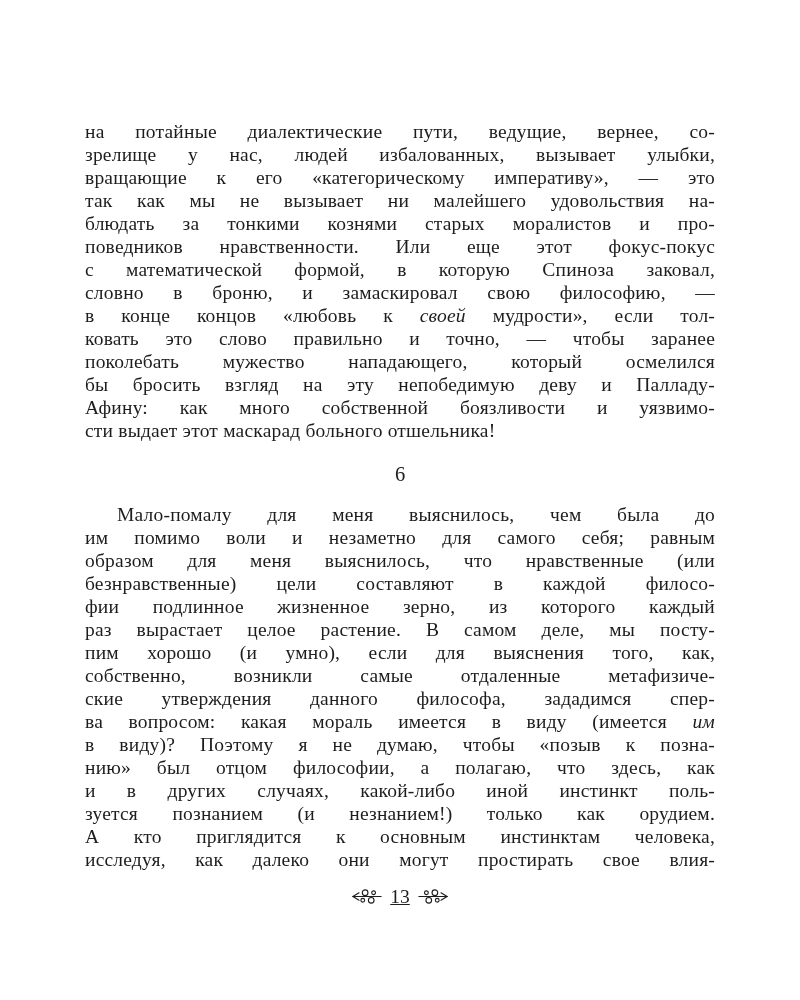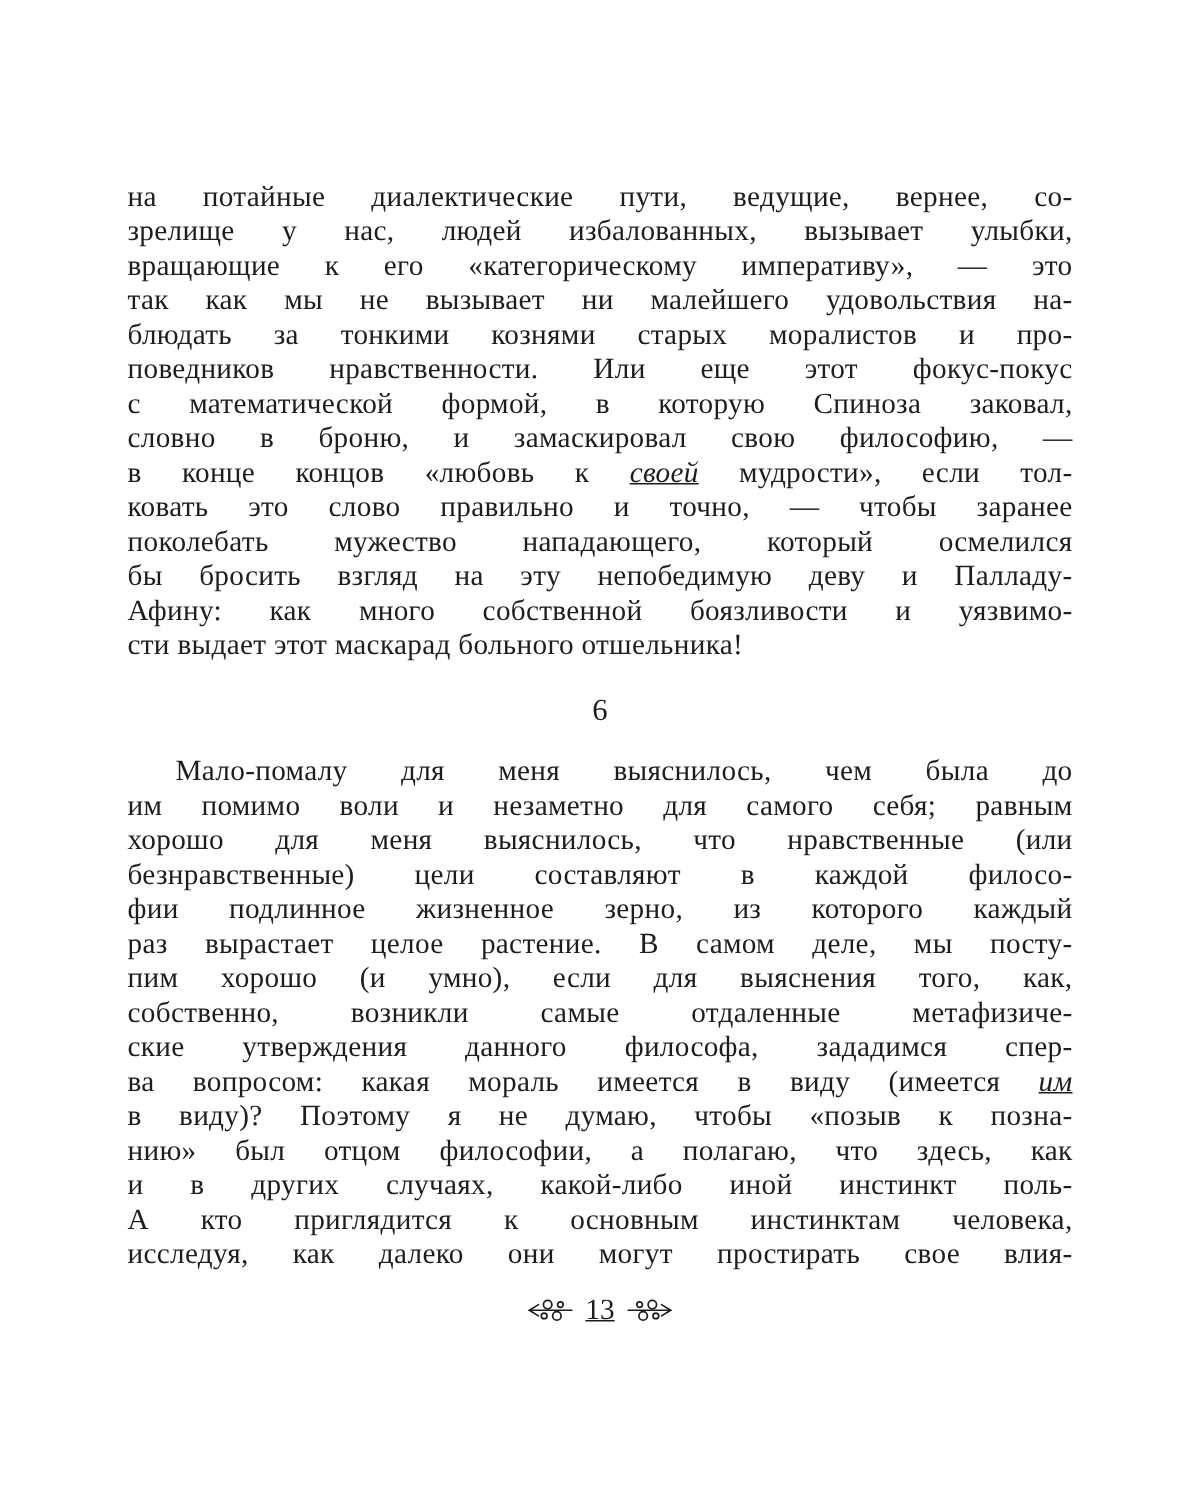--- a/index.html
+++ b/index.html
@@ -31,21 +31,20 @@
     white-space: normal;
   }
   .line.para-end {
     text-align-last: left;
   }
   .line.indent {
     text-indent: 32px;
   }
   .em {
     font-style: italic;
-    text-decoration: underline;
   }
   .section-heading {
     margin: 20px 0 17px 0;
     text-align: center;
     font-size: 20.5px;
     line-height: 24px;
     font-weight: normal;
   }
   .footer {
     margin-top: 14px;
@@ -82,31 +81,32 @@
     <div class="line">бы бросить взгляд на эту непобедимую деву и Палладу-</div>
     <div class="line">Афину: как много собственной боязливости и уязвимо-</div>
     <div class="line para-end">сти выдает этот маскарад больного отшельника!</div>
   </div>
 
   <div class="section-heading">6</div>
 
   <div>
     <div class="line indent">Мало-помалу для меня выяснилось, чем была до</div>
     <div class="line">им помимо воли и незаметно для самого себя; равным</div>
-    <div class="line">хорошо для меня выяснилось, что нравственные (или</div>
+    <div class="line">образом для меня выяснилось, что нравственные (или</div>
     <div class="line">безнравственные) цели составляют в каждой филосо-</div>
     <div class="line">фии подлинное жизненное зерно, из которого каждый</div>
     <div class="line">раз вырастает целое растение. В самом деле, мы посту-</div>
     <div class="line">пим хорошо (и умно), если для выяснения того, как,</div>
     <div class="line">собственно, возникли самые отдаленные метафизиче-</div>
     <div class="line">ские утверждения данного философа, зададимся спер-</div>
     <div class="line"><span>ва вопросом: какая мораль имеется в виду (имеется </span><span class="em">им</span><span></span></div>
     <div class="line">в виду)? Поэтому я не думаю, чтобы «позыв к позна-</div>
     <div class="line">нию» был отцом философии, а полагаю, что здесь, как</div>
     <div class="line">и в других случаях, какой-либо иной инстинкт поль-</div>
+    <div class="line">зуется познанием (и незнанием!) только как орудием.</div>
     <div class="line">А кто приглядится к основным инстинктам человека,</div>
     <div class="line">исследуя, как далеко они могут простирать свое влия-</div>
   </div>
 
   <div class="footer">
     <span class="fleuron left">
       <svg width="32" height="17" viewBox="0 0 34 18" aria-hidden="true">
         <g stroke="#1d1d1d" stroke-width="1.2" fill="none" stroke-linecap="round">
           <path d="M2 9 H 32"></path>
           <path d="M8.5 5 L2 9 L8.5 13"></path>

